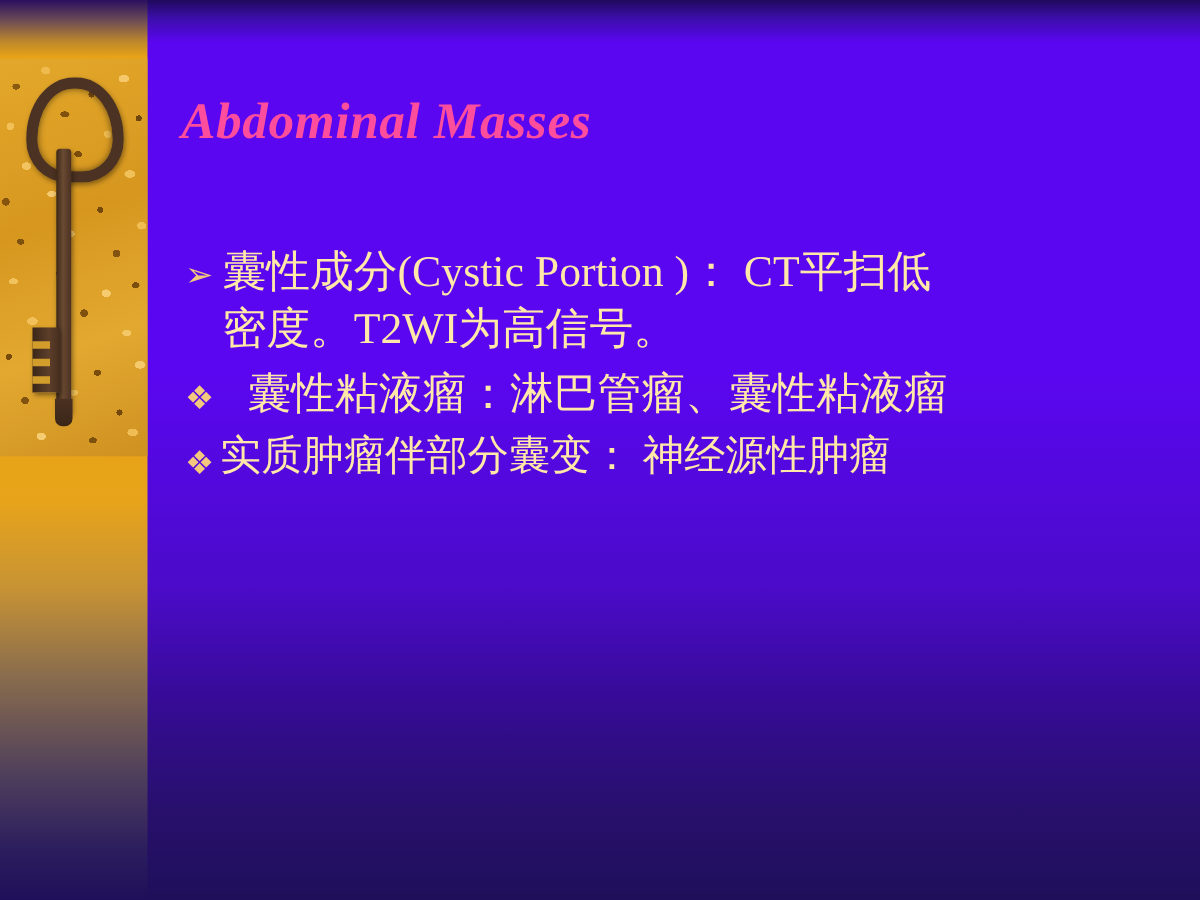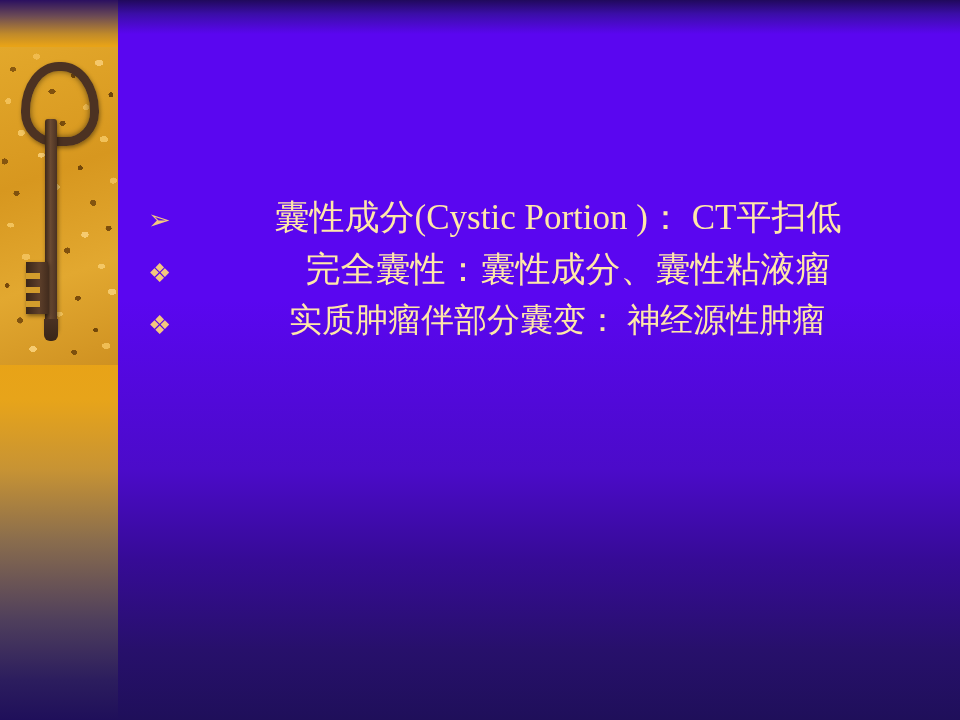--- a/index.html
+++ b/index.html
@@ -189,21 +189,20 @@
 
   .bullet-marker {
     flex: 0 0 auto;
     color: #f3c77e;
     line-height: 1;
     user-select: none;
   }
 
   .bullet-text {
     flex: 1 1 auto;
-    text-align: center;
   }
 
   
   #row1 { margin-bottom: 8px; }
   #row1 .bullet-marker {
     font-size: 27px;
     width: 30px;
     padding-top: 11px;
   }
   #row1 .bullet-text {
@@ -247,33 +246,35 @@
       <div id="key-bit"></div>
       <div class="key-notch" id="kn1"></div>
       <div class="key-notch" id="kn2"></div>
       <div class="key-notch" id="kn3"></div>
       <div id="key-tip"></div>
     </div>
   </div>
 
   <div id="content">
 
+    <div id="title">Abdominal Masses</div>
 
     <div id="bullets">
 
       <div class="bullet-row" id="row1">
         <span class="bullet-marker">➢</span>
         <span class="bullet-text">
           <span>囊性成分(Cystic Portion )： CT平扫低</span><br>
+          <span>密度。T2WI为高信号。</span>
         </span>
       </div>
 
       <div class="bullet-row" id="row2">
         <span class="bullet-marker">❖</span>
-        <span class="bullet-text"> 完全囊性：囊性成分、囊性粘液瘤</span>
+        <span class="bullet-text"> 囊性粘液瘤：淋巴管瘤、囊性粘液瘤</span>
       </div>
 
       <div class="bullet-row" id="row3">
         <span class="bullet-marker">❖</span>
         <span class="bullet-text">实质肿瘤伴部分囊变： 神经源性肿瘤</span>
       </div>
 
     </div>
   </div>
 </div>

